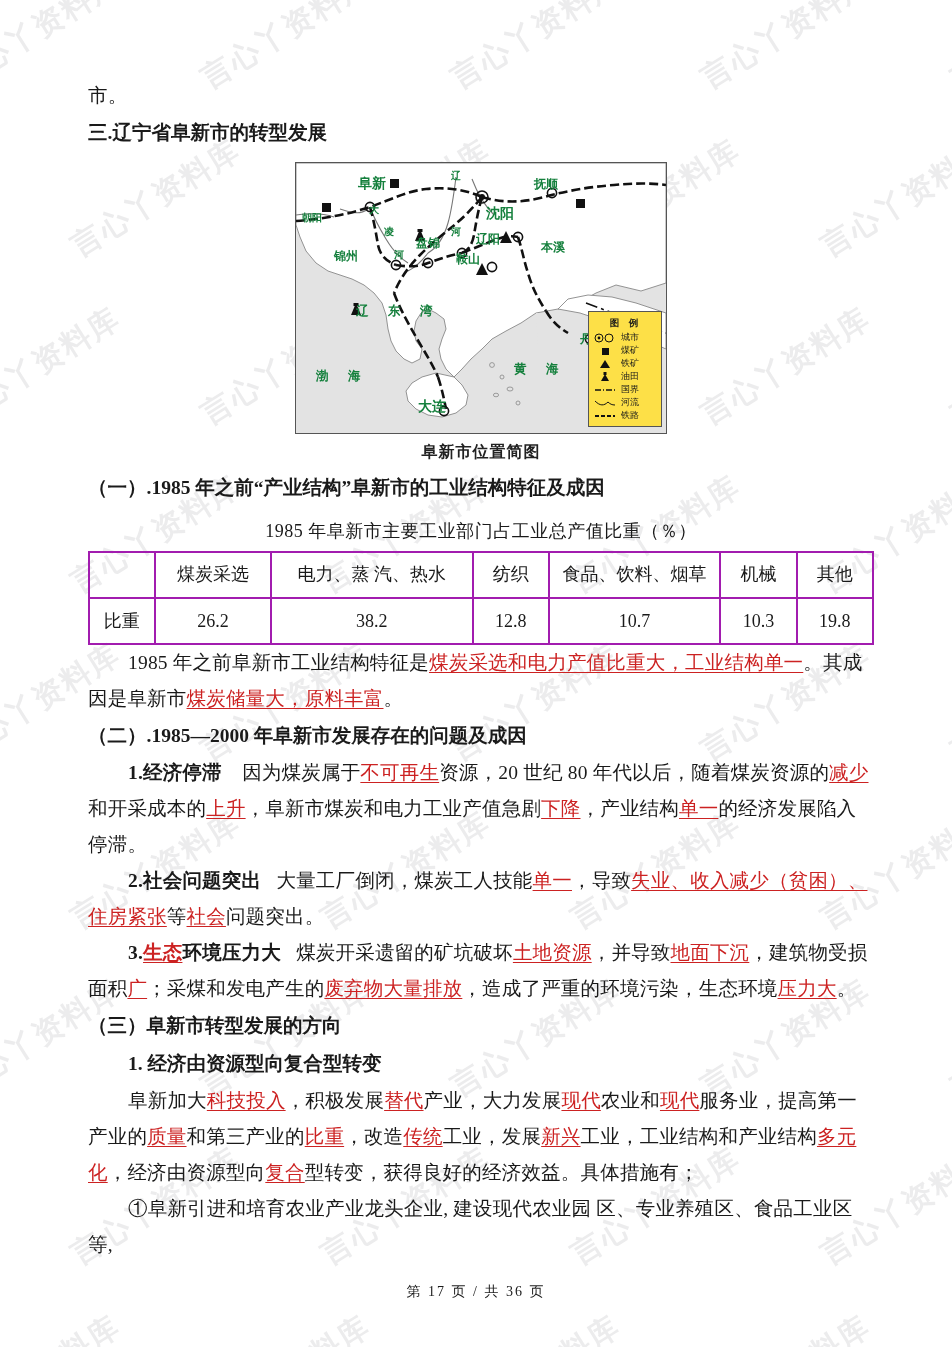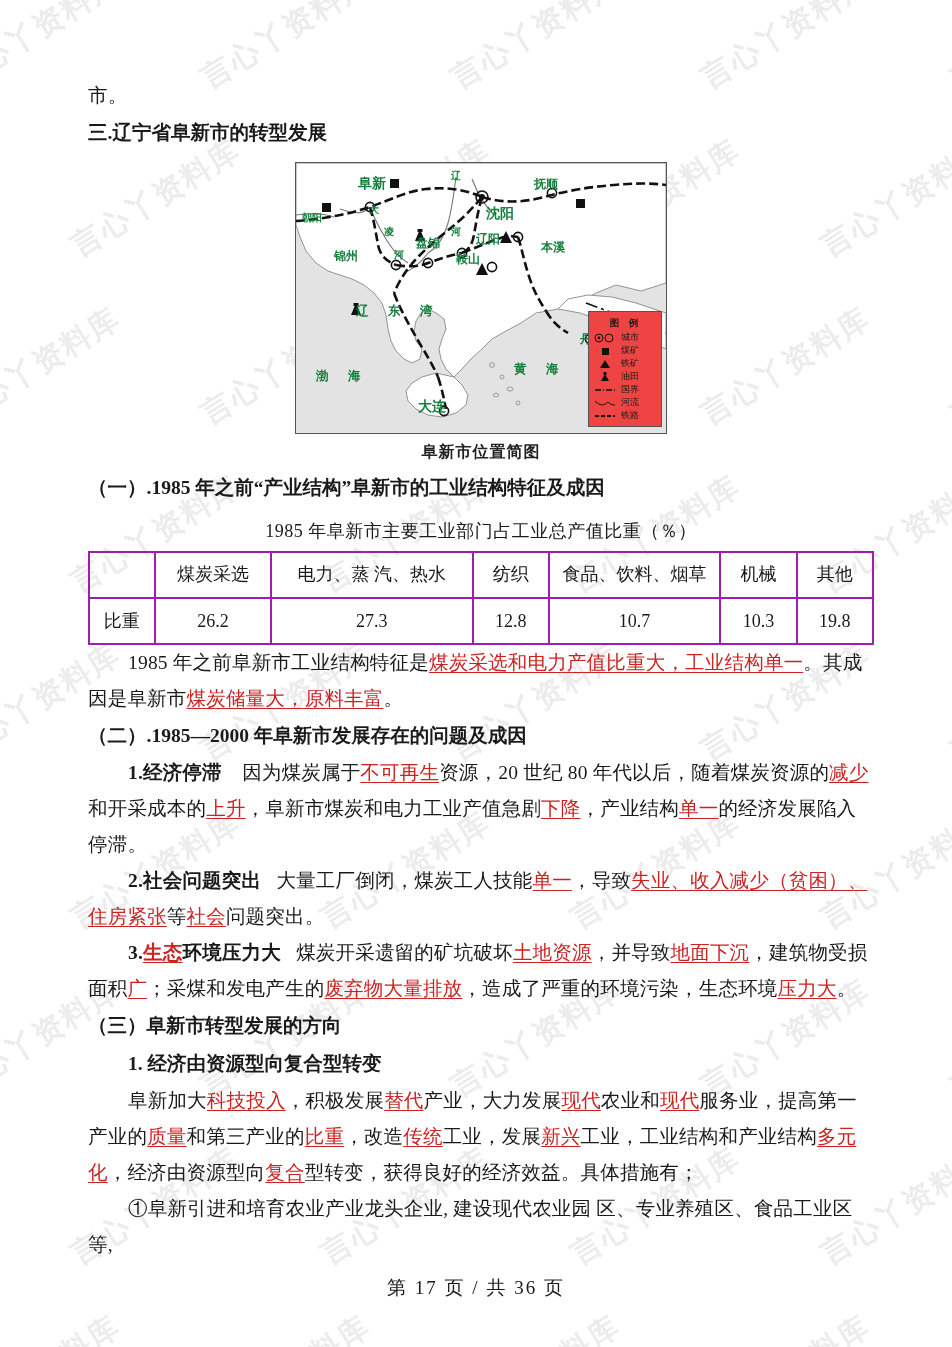--- a/index.html
+++ b/index.html
@@ -96,21 +96,21 @@
   .mlabel.mid { font-size: 12px; font-weight: 700; }
   .mlabel.sea { font-size: 12.5px; letter-spacing: 6px; font-weight: 600; }
 
   
   #map-legend {
     position: absolute;
     right: 4px;
     bottom: 6px;
     width: 74px;
     border: 1px solid #555;
-    background: #ef4444;
+    background: #fde047;
     padding: 4px 3px 4px 4px;
     font-family: "DejaVu Sans", sans-serif;
     font-size: 9px;
     line-height: 13px;
   }
   #map-legend .lg-title {
     text-align: center;
     letter-spacing: 3px;
     font-weight: 700;
     margin-bottom: 2px;
@@ -142,21 +142,21 @@
   }
   #stat-table thead td { vertical-align: top; }
   #stat-table tbody td { height: 44px; line-height: 34px; }
 
   
   #footer {
     position: absolute;
     left: 0; right: 0;
     bottom: 46px;
     text-align: center;
-    font-size: 19px;
+    font-size: 14px;
     letter-spacing: 2px;
     z-index: 10;
   }
 </style>
 </head>
 <body>
 
 <div id="watermark-layer">
     <div class="wm" style="left: -60px; top: 10px;">言心丫资料库</div>
     <div class="wm" style="left: 190px; top: 10px;">言心丫资料库</div>
@@ -393,21 +393,21 @@
         <td style="width:72px;">纺织</td>
         <td style="width:162px;">食品、饮料、烟草</td>
         <td style="width:72px;">机械</td>
         <td style="width:72px;">其他</td>
       </tr>
     </thead>
     <tbody>
       <tr>
         <td>比重</td>
         <td>26.2</td>
-        <td>27.3</td>
+        <td>38.2</td>
         <td>12.8</td>
         <td>10.7</td>
         <td>10.3</td>
         <td>19.8</td>
       </tr>
     </tbody>
   </table>
 
   <p class="line indent">
     <span>1985 年之前阜新市工业结构特征是</span><span class="red">煤炭采选和电力产值比重大，工业结构单一</span><span>。其成因是阜新市</span><span class="red">煤炭储量大，原料丰富</span><span>。</span>

